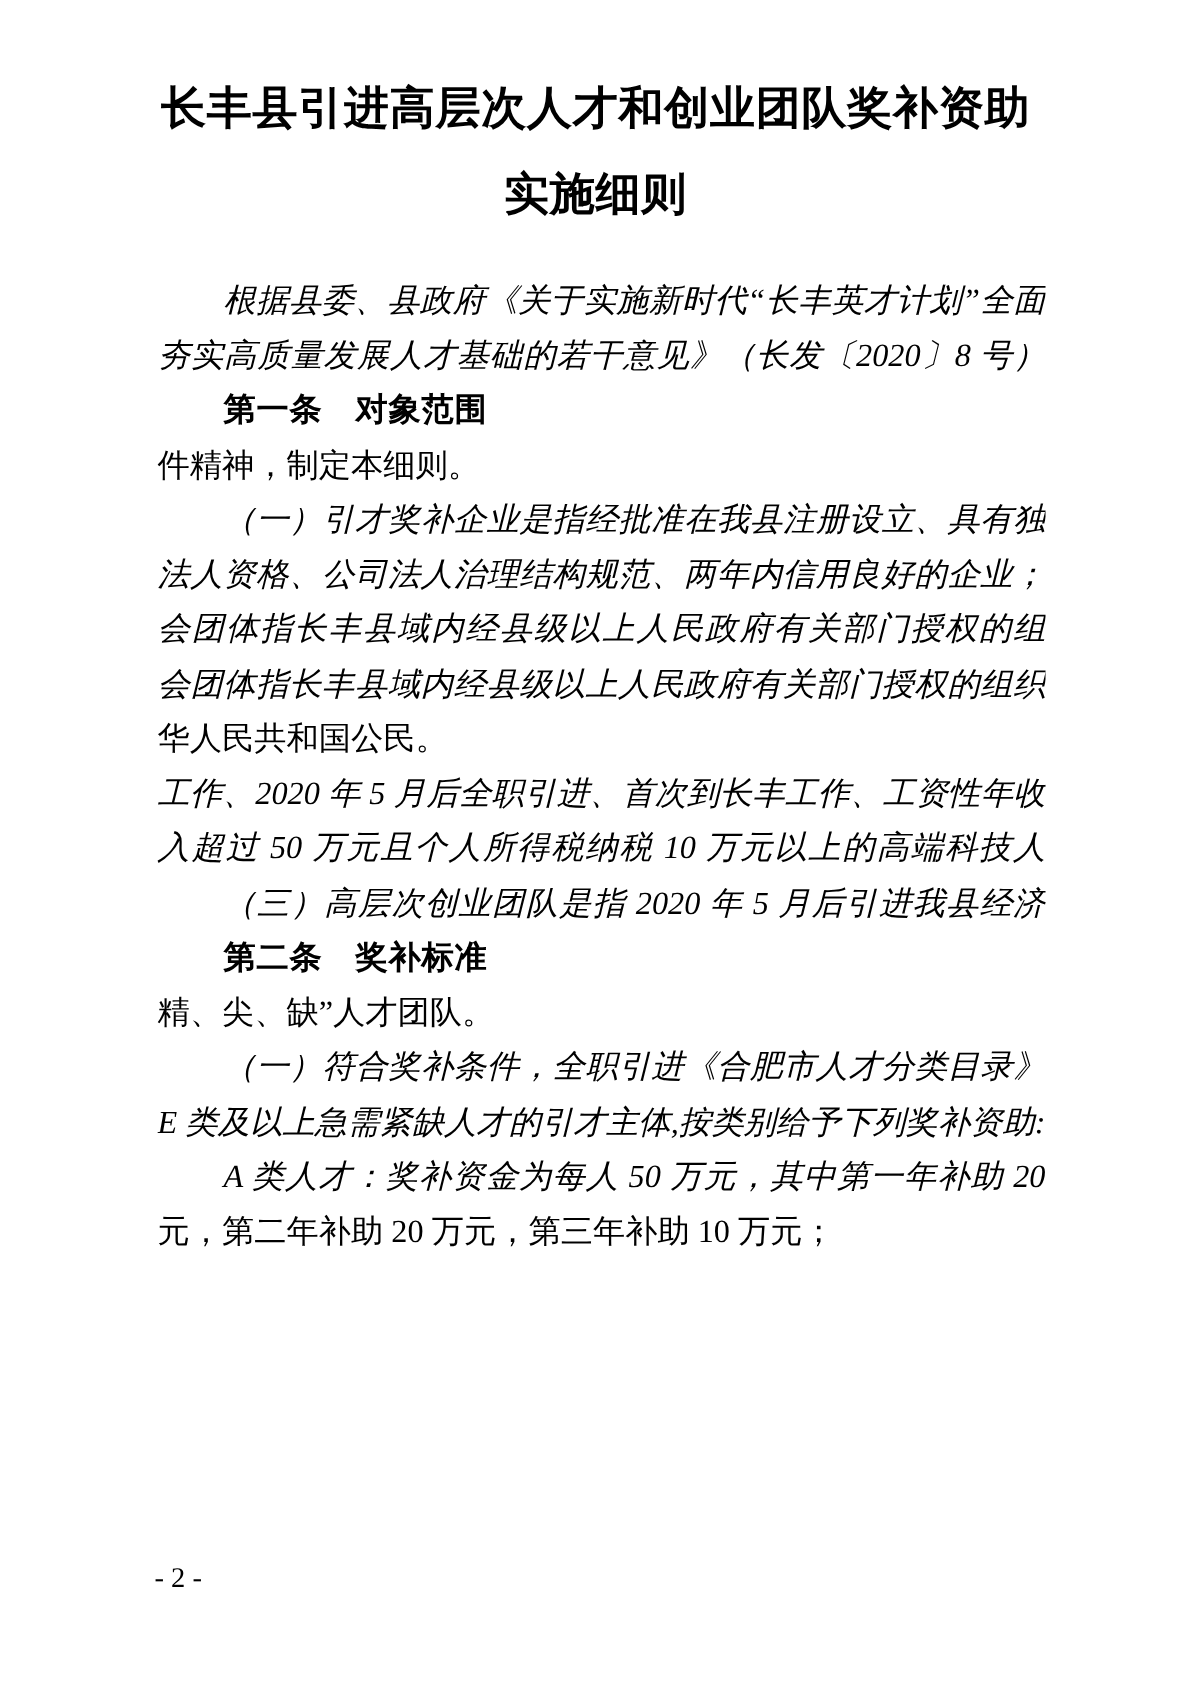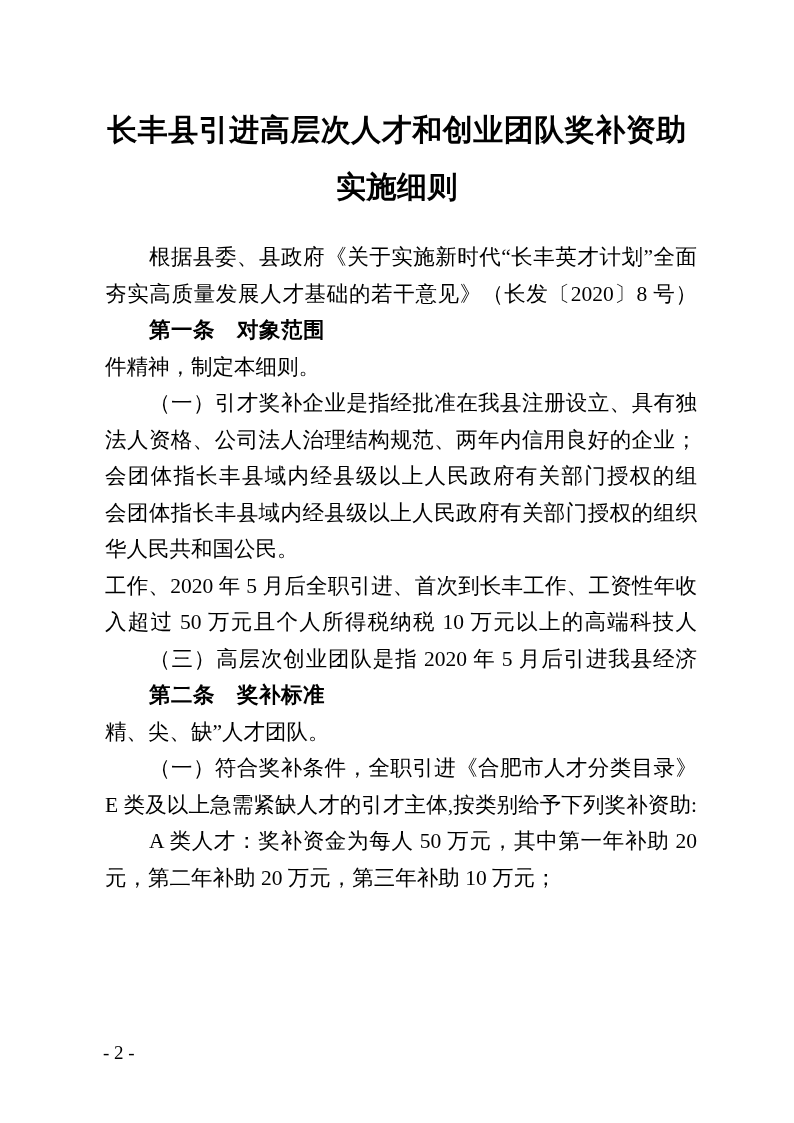--- a/index.html
+++ b/index.html
@@ -8,21 +8,21 @@
     position: relative;
     width: 794px;
     height: 1123px;
     margin: 0 auto;
     background: #ffffff;
     color: #000000;
     font-family: "Liberation Serif", "DejaVu Serif", serif;
     overflow: hidden;
   }
   .doc-title {
-    padding-top: 101px;
+    padding-top: 44px;
     text-align: center;
     font-weight: bold;
     font-size: 30px;
     line-height: 57px;
     font-family: "Liberation Serif", "DejaVu Serif", serif;
     letter-spacing: 0.5px;
   }
   .doc-body {
     margin-top: 24px;
     padding-left: 105px;
@@ -32,20 +32,21 @@
   .line {
     height: 36.5px;
     line-height: 36.5px;
     white-space: nowrap;
     overflow: hidden;
   }
   .line.justify {
     white-space: normal;
     text-align: justify;
     text-align-last: justify;
+    font-style: italic;
   }
   .line.indent { padding-left: 44px; }
   .line.heading {
     font-weight: bold;
     font-family: "Liberation Sans", "DejaVu Sans", sans-serif;
     letter-spacing: 0.5px;
   }
   .page-footer {
     position: absolute;
     left: 103px;

